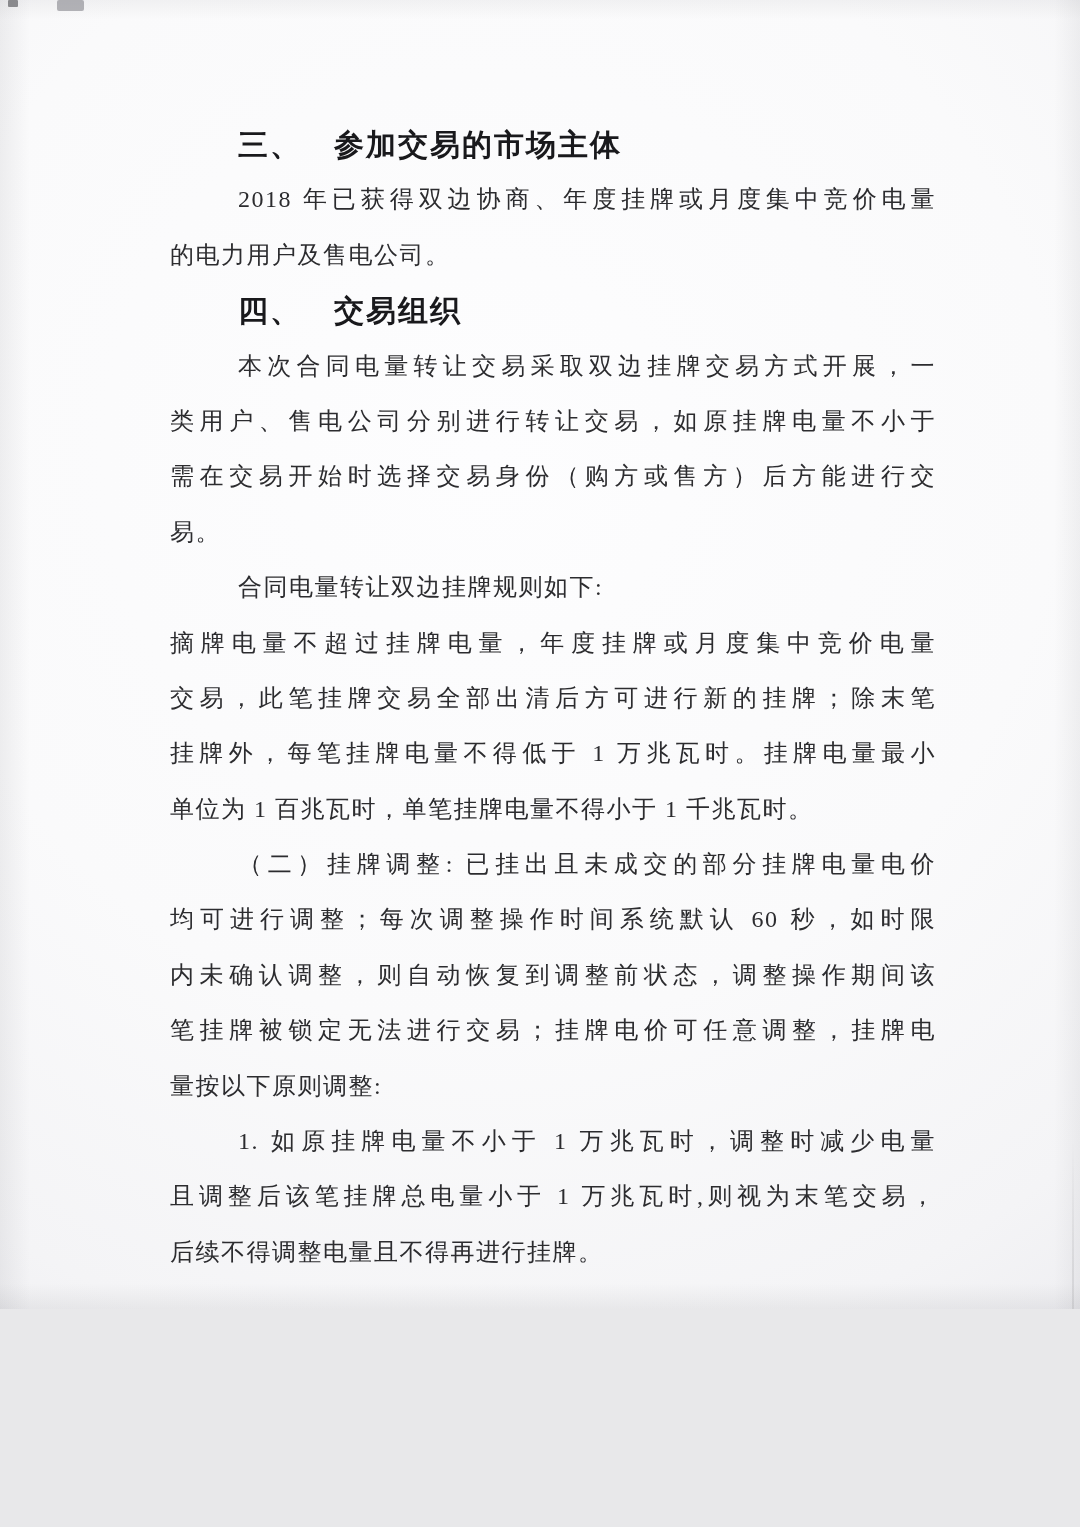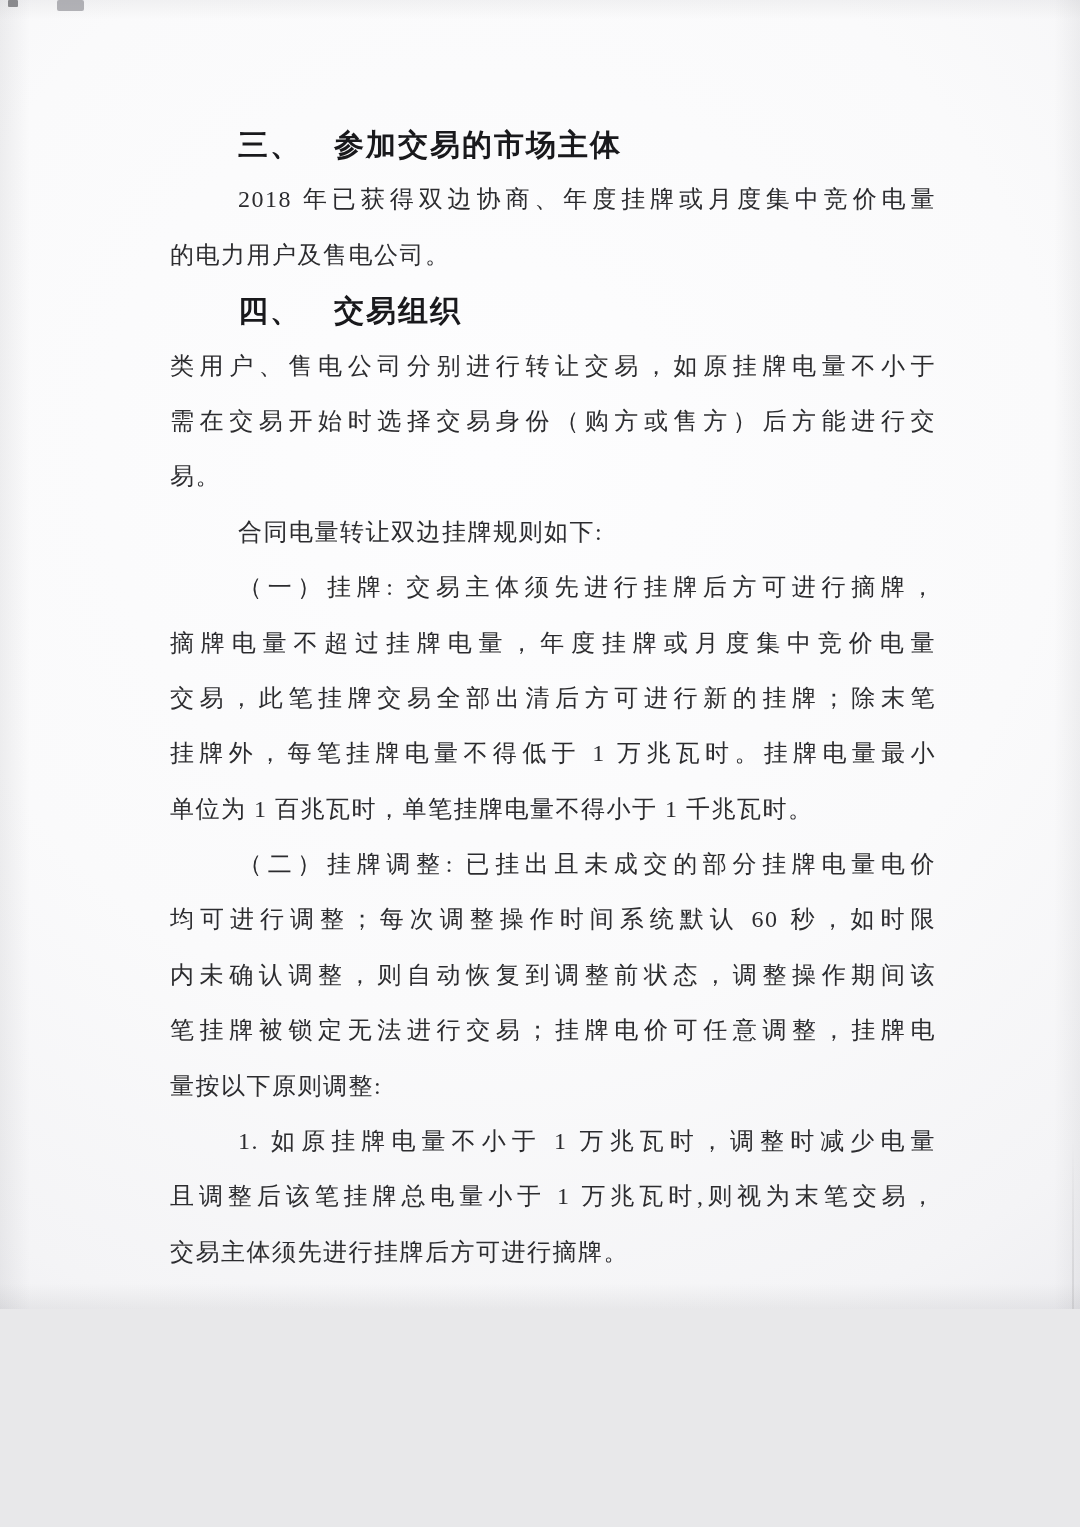--- a/index.html
+++ b/index.html
@@ -117,37 +117,37 @@
   <div class="mark-a"></div>
   <div class="mark-b"></div>
   <div class="speck"></div>
   <div class="fold-line"></div>
 
   <div class="doc" id="doc">
       <p class="line heading indent">三、　参加交易的市场主体</p>
       <p class="line indent fill">2018 年已获得双边协商、年度挂牌或月度集中竞价电量</p>
       <p class="line">的电力用户及售电公司。</p>
       <p class="line heading indent">四、　交易组织</p>
+      <p class="line indent fill">本次合同电量转让交易采取双边挂牌交易方式开展，一</p>
       <p class="line fill">类用户、售电公司分别进行转让交易，如原挂牌电量不小于</p>
       <p class="line fill">需在交易开始时选择交易身份（购方或售方）后方能进行交</p>
       <p class="line">易。</p>
       <p class="line indent">合同电量转让双边挂牌规则如下:</p>
-      <p class="line indent fill">（一）挂牌: 交易主体须先进行挂牌后方可进行摘牌，</p>
       <p class="line fill">摘牌电量不超过挂牌电量，年度挂牌或月度集中竞价电量</p>
       <p class="line fill">交易，此笔挂牌交易全部出清后方可进行新的挂牌；除末笔</p>
       <p class="line fill">挂牌外，每笔挂牌电量不得低于 1 万兆瓦时。挂牌电量最小</p>
       <p class="line">单位为 1 百兆瓦时，单笔挂牌电量不得小于 1 千兆瓦时。</p>
       <p class="line indent fill">（二）挂牌调整: 已挂出且未成交的部分挂牌电量电价</p>
       <p class="line fill">均可进行调整；每次调整操作时间系统默认 60 秒，如时限</p>
       <p class="line fill">内未确认调整，则自动恢复到调整前状态，调整操作期间该</p>
       <p class="line fill">笔挂牌被锁定无法进行交易；挂牌电价可任意调整，挂牌电</p>
       <p class="line">量按以下原则调整:</p>
       <p class="line indent fill">1.  如原挂牌电量不小于 1 万兆瓦时，调整时减少电量</p>
       <p class="line fill">且调整后该笔挂牌总电量小于 1 万兆瓦时,则视为末笔交易，</p>
-      <p class="line">交易主体须先进行挂牌后方可进行摘牌。</p>
+      <p class="line">后续不得调整电量且不得再进行挂牌。</p>
     </div>
 
   <div class="watermark">
     <svg width="60" height="48" viewBox="0 0 60 48">
       <g fill="none" stroke="#c9c9cf" stroke-width="2">
         <ellipse cx="16" cy="14" rx="12" ry="11"></ellipse>
         <path d="M8 23 L5 29 L13 25" fill="#fafafb" stroke="#c9c9cf"></path>
         <ellipse cx="38" cy="27" rx="16" ry="14" fill="#fafafb"></ellipse>
         <path d="M30 39 L27 45 L35 41" fill="#fafafb" stroke="#c9c9cf"></path>
       </g>

